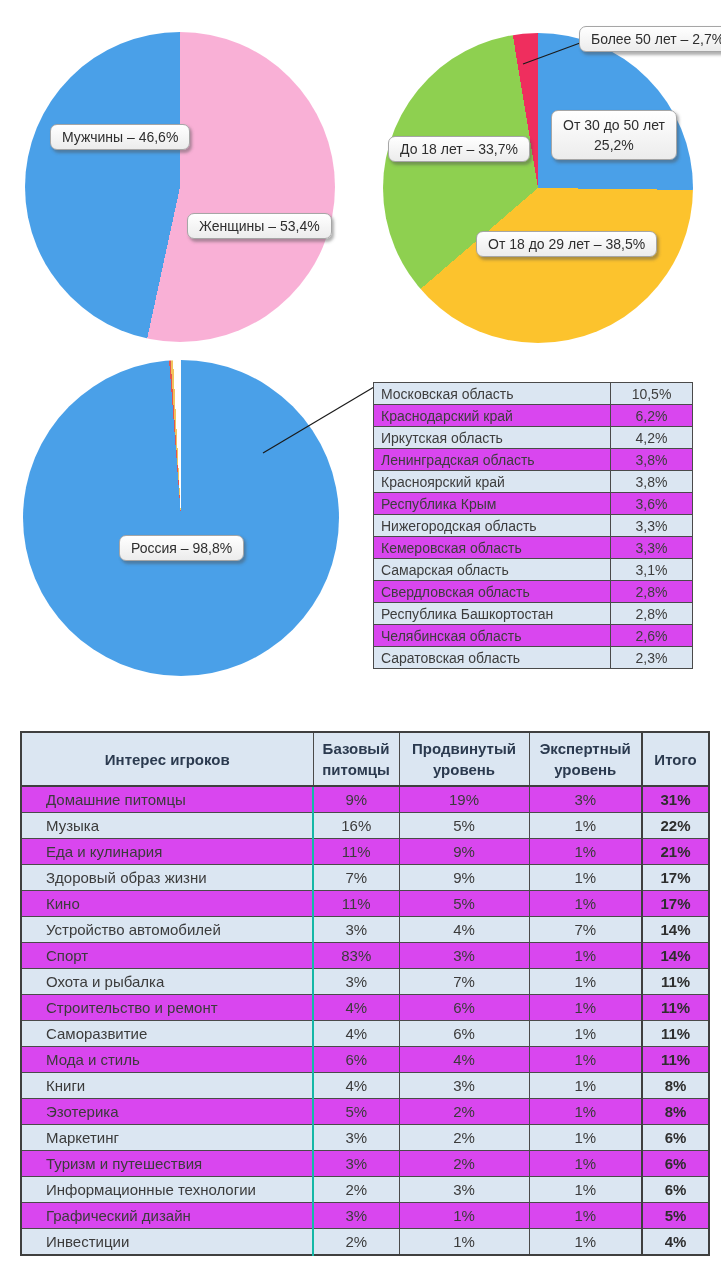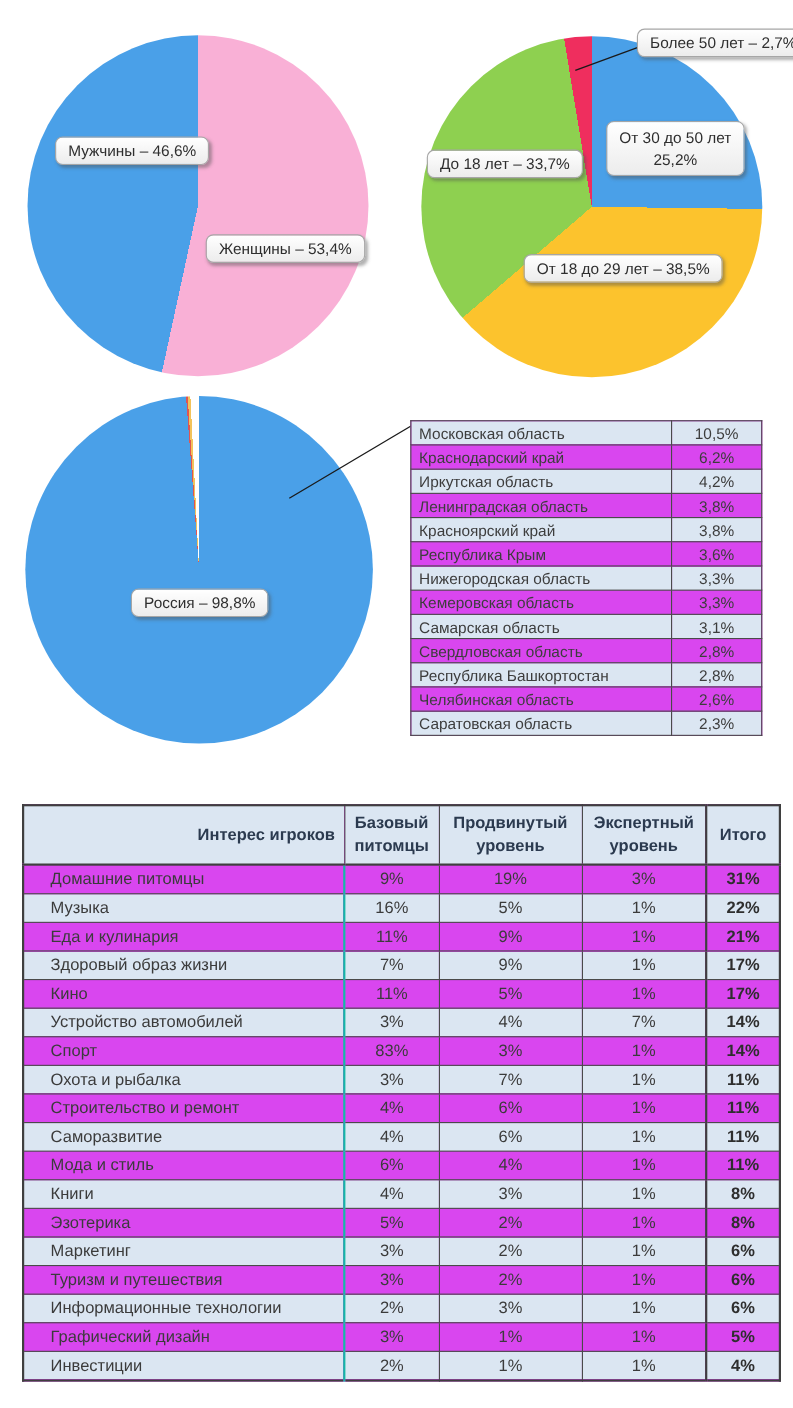--- a/index.html
+++ b/index.html
@@ -23,21 +23,21 @@
                    overflow:hidden;white-space:nowrap;line-height:20px;}
   #region-table td.val{text-align:center;padding:0 4px;}
   #region-table tr:nth-child(odd){background:#dbe6f2;}
 
   #interest-table{left:20px;top:731px;width:688px;font-size:15px;color:#3b3b3b;
                   border:2px solid #3f3f3f;}
   #interest-table th,#interest-table td{border:1px solid #4a4a4a;overflow:hidden;}
   #interest-table thead th{background:#dbe6f2;color:#2b3a4f;font-weight:bold;
                            height:50px;line-height:21px;text-align:center;
                            border-bottom:2px solid #3f3f3f;}
-  #interest-table th.name{text-align:right;padding:0 8px;}
+  #interest-table th.name{text-align:center;padding:0 8px;}
   #interest-table td{height:23px;text-align:center;line-height:22px;}
   #interest-table td.nm{text-align:left;padding:0 24px;white-space:nowrap;
                         border-right:2px solid #14b8a6;}
   #interest-table th.total,#interest-table td.total{border-left:2px solid #3f3f3f;}
   #interest-table td.total{font-weight:bold;color:#2e2e2e;}
   #interest-table tbody tr:nth-child(even){background:#dbe6f2;}
 </style>
 </head>
 <body>
 

